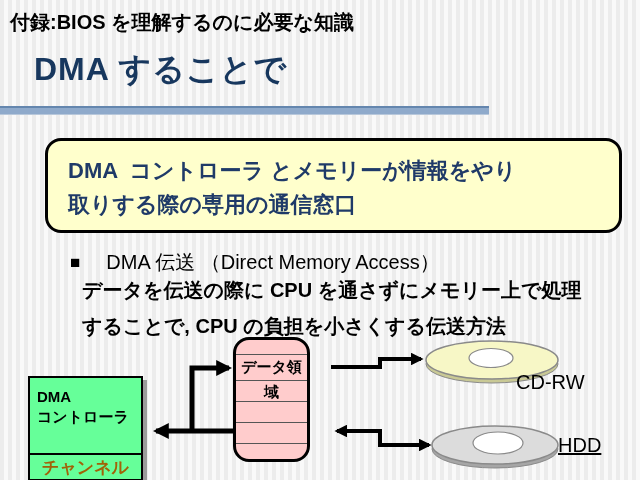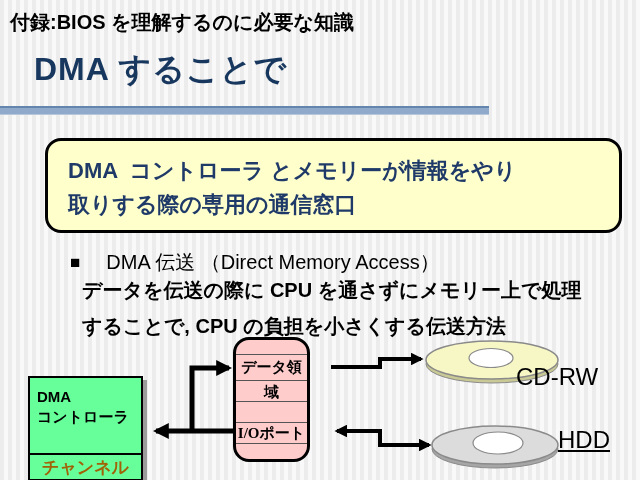--- a/index.html
+++ b/index.html
@@ -84,21 +84,21 @@
   .diagram-svg { position:absolute; left:0; top:0; z-index:5; pointer-events:none; }
   .arrow { fill:none; stroke:#000; }
   .arrow.w5 { stroke-width:5; }
   .arrow.w4 { stroke-width:4; }
   .cd-rim  { fill:#c9c995; stroke:#8a8a8a; stroke-width:1; }
   .cd-top  { fill:var(--cdrw-yellow,#F7F7C6); stroke:#8a8a8a; stroke-width:1.5; }
   .hdd-rim { fill:#a6a6a6; stroke:#8a8a8a; stroke-width:1; }
   .hdd-top { fill:var(--hdd-gray,#DCDCDC); stroke:#8a8a8a; stroke-width:1.5; }
   .disc-hole { fill:#fff; stroke:#8a8a8a; stroke-width:1.2; }
 
-  .device-label { position:absolute; font-size:24px; color:#000; z-index:6; white-space:pre; }
+  .device-label { position:absolute; font-size:20px; color:#000; z-index:6; white-space:pre;margin-top:8px; }
   .device-label.cdrw { left:516px; top:363px; }
   .device-label.hdd  { left:558px; top:426px;text-decoration:underline; }
 </style>
 </head>
 <body>
 
 <div class="slide">
 
   <div class="header-note">付録:BIOS を理解するのに必要な知識</div>
 
@@ -129,21 +129,20 @@
     </div>
   </div>
 
   <div class="memory-box">
     <div class="mem-divider" style="top:14px"></div>
     <div class="mem-divider" style="top:40px"></div>
     <div class="mem-divider" style="top:61px"></div>
     <div class="mem-divider" style="top:82px"></div>
     <div class="mem-divider" style="top:103px"></div>
     <div class="mem-label data">データ領域</div>
-    <div class="mem-label io">I/Oポート</div>
   </div>
 
   <svg class="diagram-svg" width="640" height="480" viewBox="0 0 640 480">
     <defs>
       <marker id="ah" viewBox="0 0 10 10" refX="8" refY="5" markerWidth="3.2" markerHeight="3.2" orient="auto-start-reverse" markerUnits="strokeWidth">
         <path d="M0,0 L10,5 L0,10 z" fill="#000"></path>
       </marker>
     </defs>
 
     <g>

